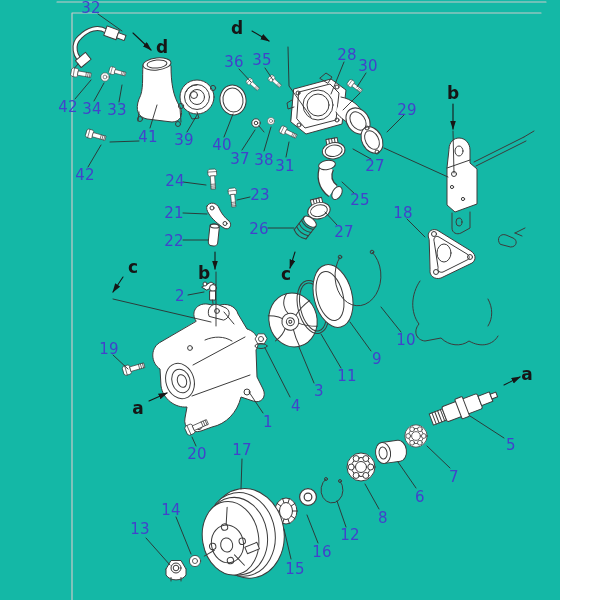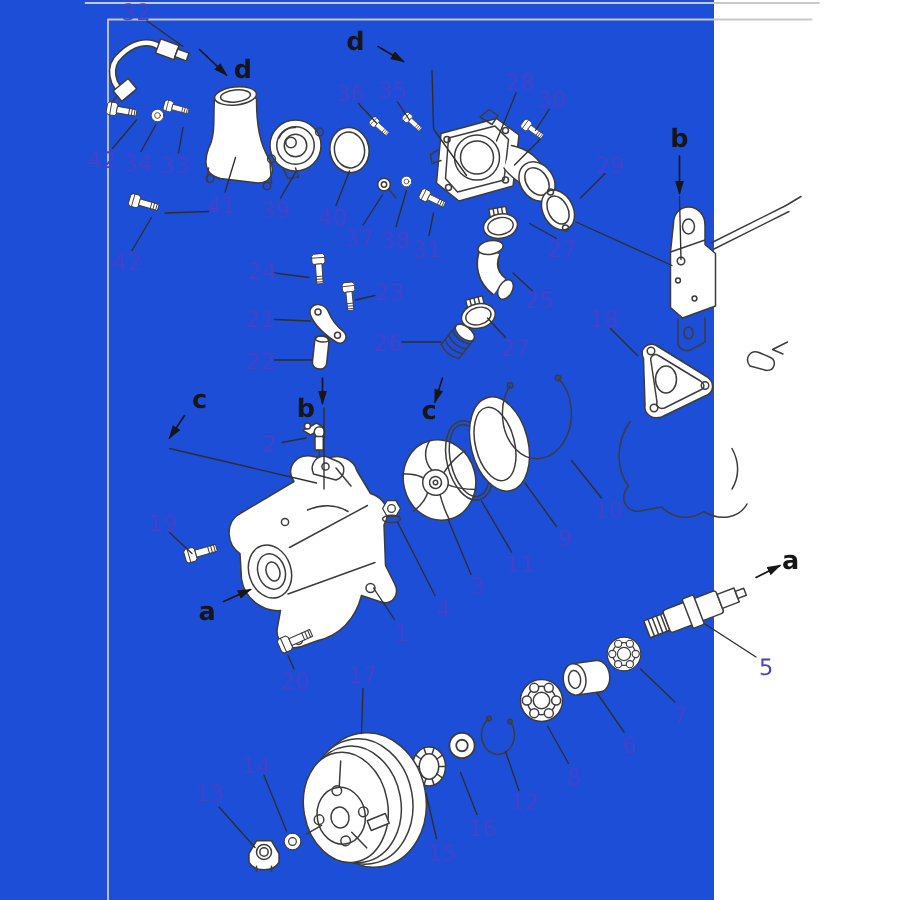--- a/index.html
+++ b/index.html
@@ -1,16 +1,16 @@
 <!DOCTYPE html>
 <html><head>
 <meta charset="utf-8">
 <style>
   html,body{margin:0;padding:0;width:600px;height:600px;background:#ffffff;overflow:hidden}
-  #stage{position:relative;width:476px;height:600px;background:#1d4ed8}
+  #stage{position:relative;width:560px;height:600px;background:#14b8a6}
   svg{display:block}
   #diagram{font-family:"DejaVu Sans","Liberation Sans",sans-serif}
   .plabel{font-size:15px;font-weight:500;letter-spacing:.3px}
   .vletter{font-size:17px;font-weight:600}
   .frame{stroke:#c9c9c9;stroke-width:1.2;fill:none}
   .lead{fill:none;stroke-width:0.9}
 </style>
 </head>
 <body>
 

